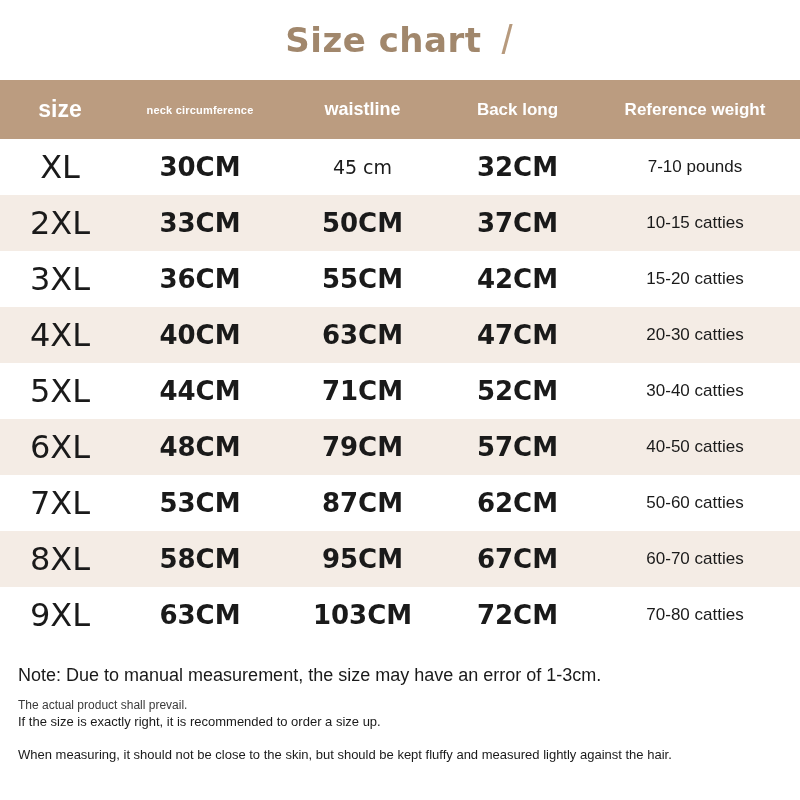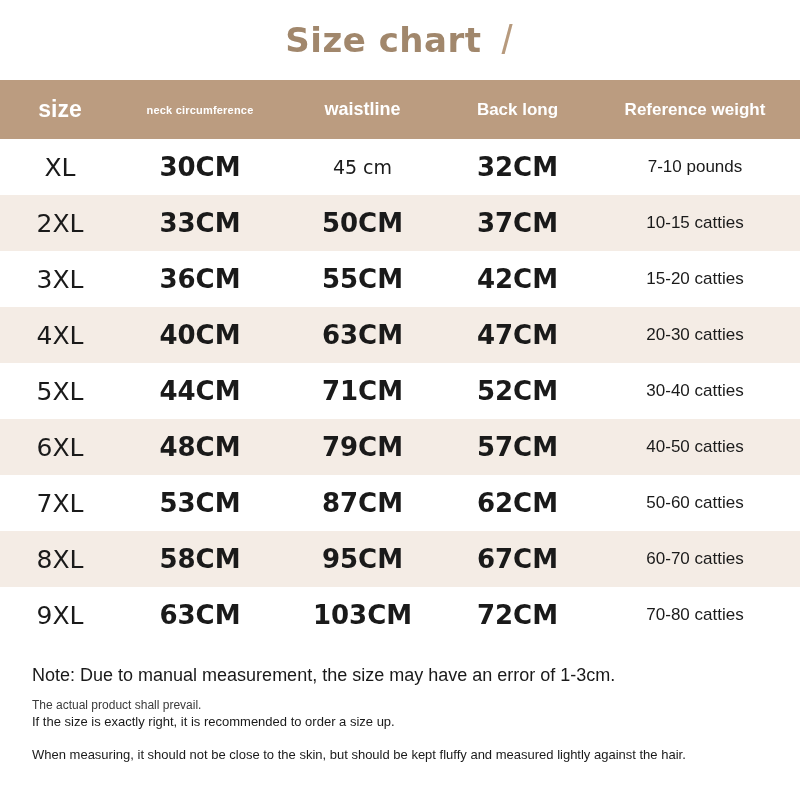--- a/index.html
+++ b/index.html
@@ -89,42 +89,42 @@
   }
   tbody tr.odd { background: #ffffff; }
   tbody tr.even { background: #f4ece5; border-radius: 24px; }
   tbody td {
     text-align: center;
     vertical-align: middle;
     color: #1a1a1a;
     padding: 0;
   }
   td.size-cell {
-    font-size: 25px;
+    font-size: 32px;
     font-weight: 500;
     font-family: "DejaVu Sans", sans-serif;
   }
   td.num-cell {
     font-size: 26px;
     font-weight: bold;
     font-family: "DejaVu Sans", sans-serif;
   }
   td.num-cell.small {
     font-size: 19px;
     font-weight: normal;
     margin-top: 24px;
   }
   td.ref-cell {
     font-size: 17px;
     font-weight: normal;
   }
 
   
   .notes {
-    padding: 22px 32px 0 32px;
+    padding: 22px 32px 0 18px;
   }
   .note-main {
     font-size: 18px;
     color: #1a1a1a;
     margin-bottom: 12px;
   }
   .note-small {
     font-size: 12px;
     color: #3a3a3a;
     margin-bottom: 2px;

